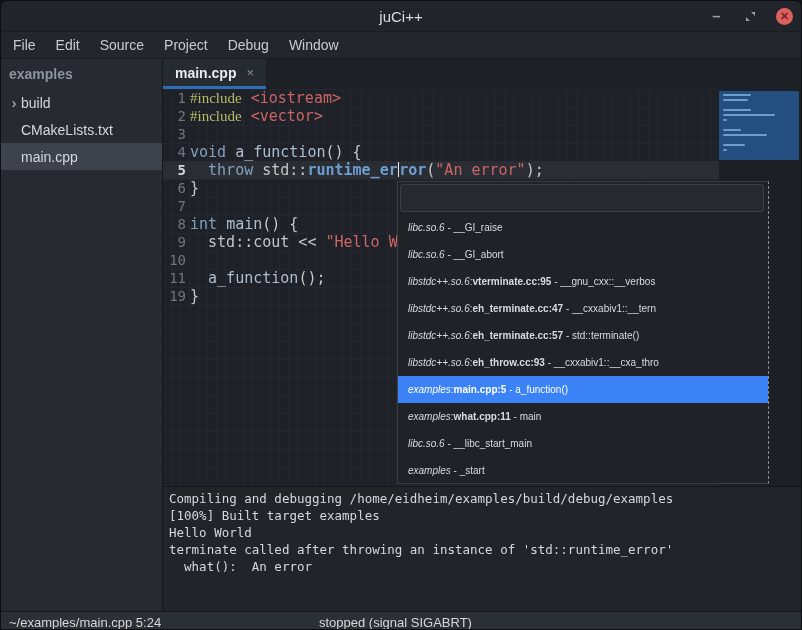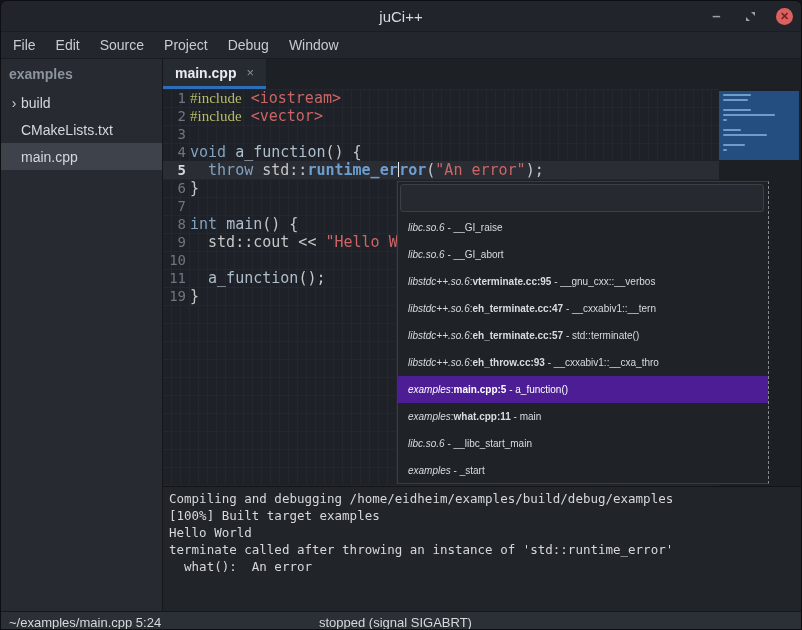--- a/index.html
+++ b/index.html
@@ -63,21 +63,21 @@
     position:absolute;left:234px;top:92px;width:372px;height:303px;box-sizing:border-box;
     background:#1f2226;border:1px solid #383d43;border-right:1px dashed #868c92;
     overflow:hidden;z-index:5;
   }
   .popup-search{
     display:block;width:364px;height:28px;margin:2px;box-sizing:border-box;
     background:#26292f;border:1px solid #3b4046;border-radius:3px;
     color:#d9dcdf;font-size:13px;padding:0 6px;outline:none;font-family:"Liberation Sans",sans-serif;
   }
   .bt-row{height:27px;line-height:27px;padding-left:10px;font-size:10px;color:#d9dcdf;white-space:nowrap;overflow:hidden;}
-  .bt-row.selected{background:#4c1d95;color:#ffffff;}
+  .bt-row.selected{background:#3b82f6;color:#ffffff;}
   .bt-lib{font-style:italic;}
   .bt-file{font-weight:bold;}
   
   .terminal{flex:1;background:#212429;border-top:1px solid #121417;padding:3px 0 0 6px;overflow:hidden;}
   .term-line{font-family:"DejaVu Sans Mono",monospace;font-size:12.5px;line-height:17px;color:#d6d8da;white-space:pre;}
   
   .statusbar{position:relative;height:21px;background:#2b2f36;border-top:1px solid #15171a;font-size:13px;color:#d6d8da;line-height:21px;}
   .status-loc{margin-left:8px;text-align:right;}
   .status-debug{position:absolute;left:318px;top:0;}
 </style>

